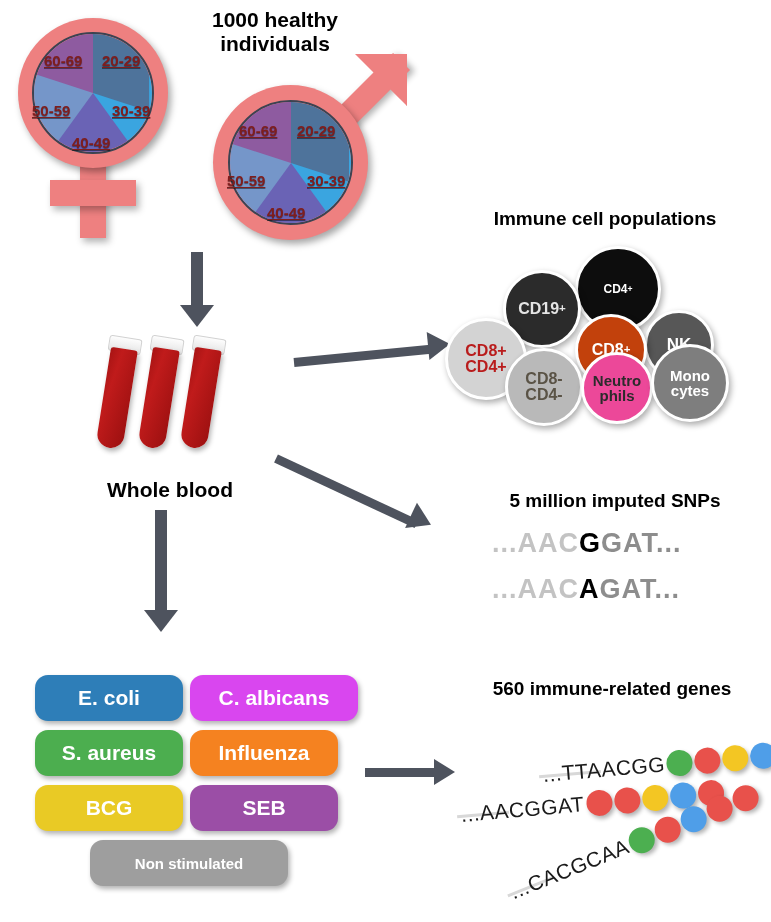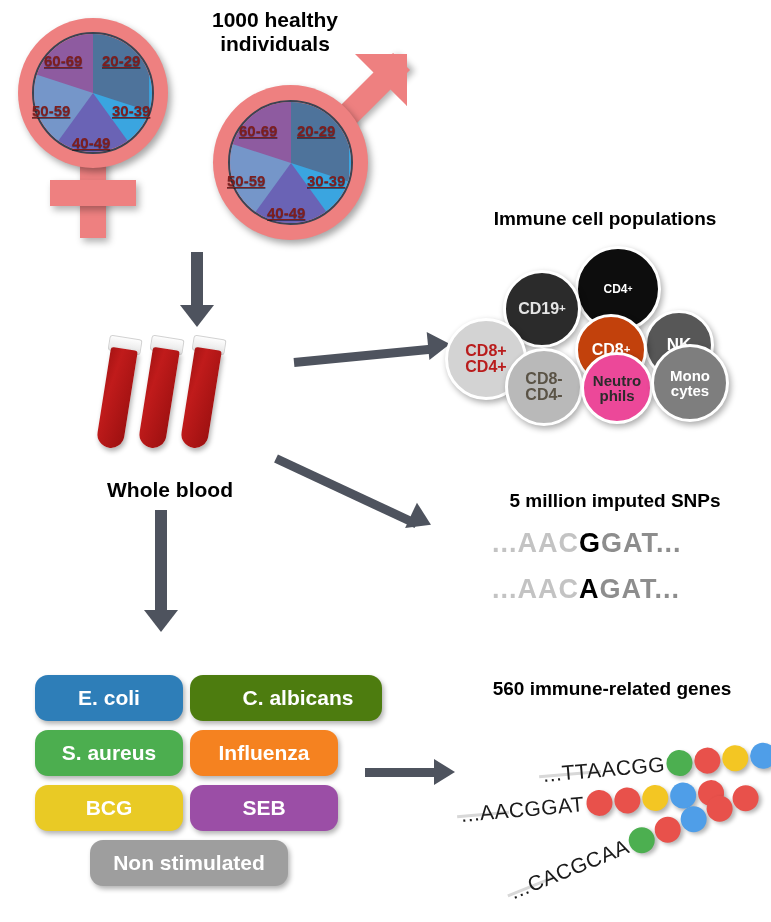--- a/index.html
+++ b/index.html
@@ -183,36 +183,36 @@
   </div>
   <div class="seq" style="left:0;top:46px;font-size:27px;">
     <span class="fade">...AAC</span><span class="hot">A</span><span class="mid">GAT...</span>
   </div>
 </div>
 
 <div class="abs" style="left:30px;top:675px;width:320px;height:225px;">
   <div class="pill" style="left:5px;top:0;width:148px;height:46px;background:#2e7eb8;font-size:21px;">
     <span>E. coli</span>
   </div>
-  <div class="pill" style="left:160px;top:0;width:168px;height:46px;background:#4d7c0f;font-size:21px;padding-left:24px;">
+  <div class="pill" style="left:160px;top:0;width:168px;height:46px;background:#d946ef;font-size:21px;">
     <span>C. albicans</span>
   </div>
   <div class="pill" style="left:5px;top:55px;width:148px;height:46px;background:#4cae4f;font-size:21px;">
     <span>S. aureus</span>
   </div>
   <div class="pill" style="left:160px;top:55px;width:148px;height:46px;background:#f58220;font-size:21px;">
     <span>Influenza</span>
   </div>
   <div class="pill" style="left:5px;top:110px;width:148px;height:46px;background:#e9ca25;font-size:21px;">
     <span>BCG</span>
   </div>
   <div class="pill" style="left:160px;top:110px;width:148px;height:46px;background:#9b4ea6;font-size:21px;">
     <span>SEB</span>
   </div>
-  <div class="pill" style="left:60px;top:165px;width:198px;height:46px;background:#9e9e9e;font-size:21px;">
+  <div class="pill" style="left:60px;top:165px;width:198px;height:46px;background:#9e9e9e;font-size:15px;">
     <span>Non stimulated</span>
   </div>
 </div>
 
 <div>
   <div class="arw" style="left:365px;top:768px;width:72px;height:9px;"></div>
   <div class="ahead" style="left:434px;top:759px;border-top:13px solid transparent;border-bottom:13px solid transparent;border-left:21px solid #4e535e;"></div>
 </div>
 
 <div class="abs ttl" style="left:462px;top:678px;width:300px;font-size:19px;">

